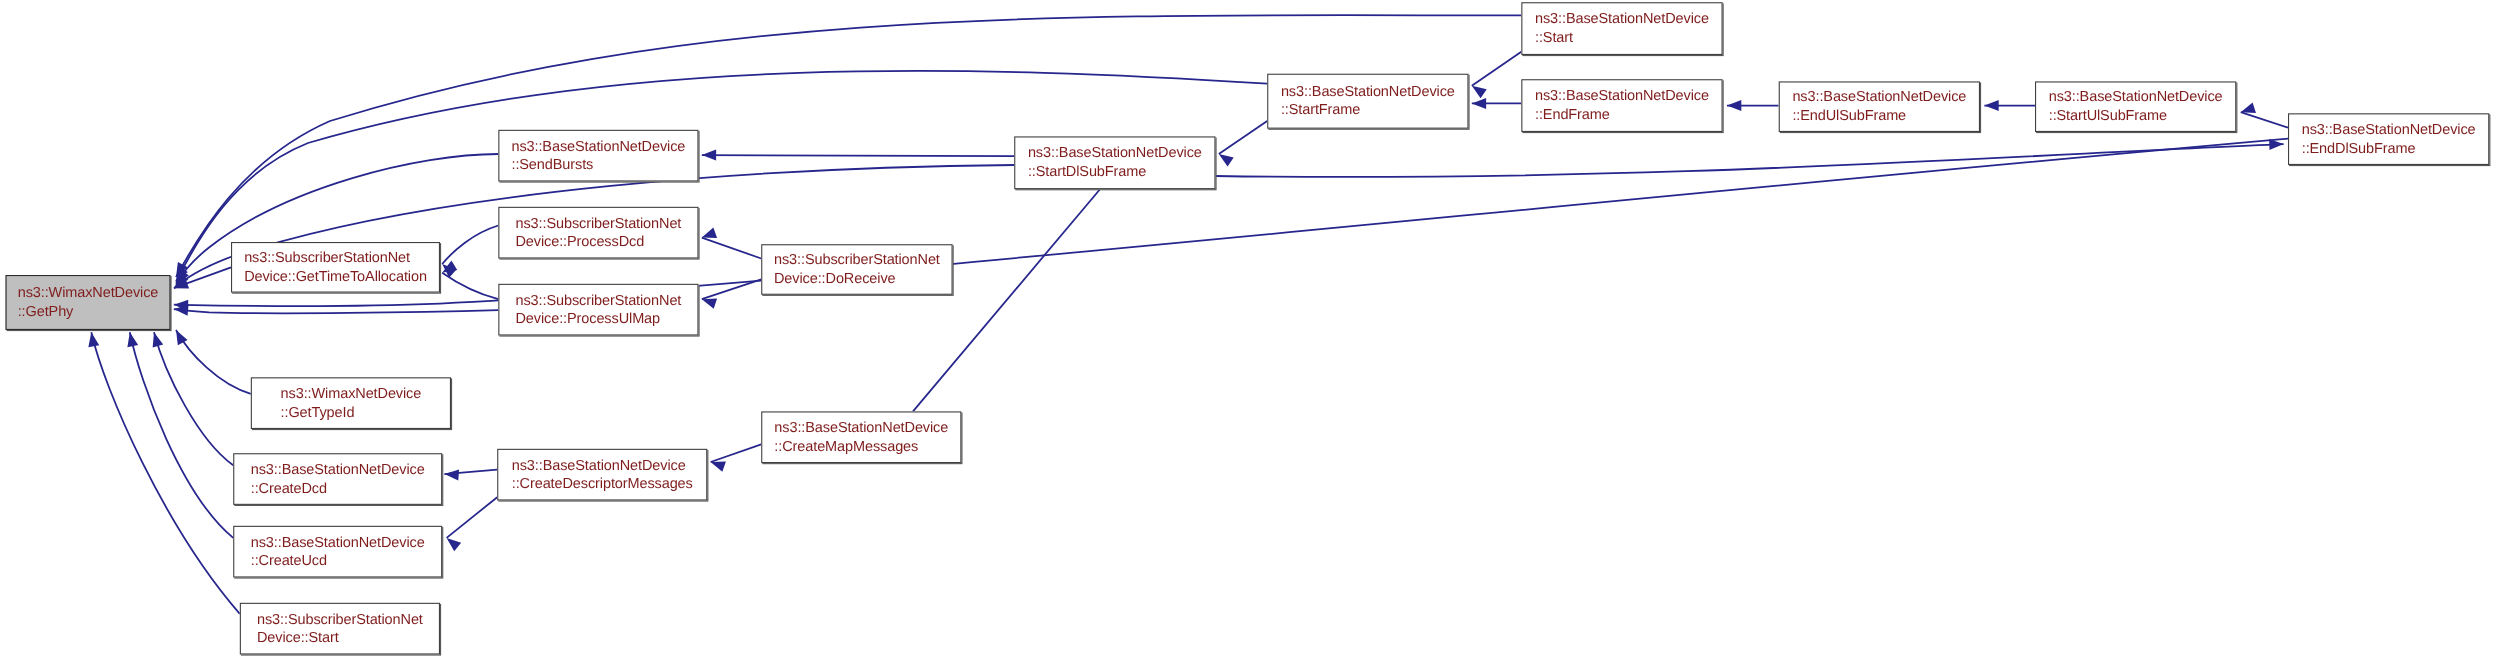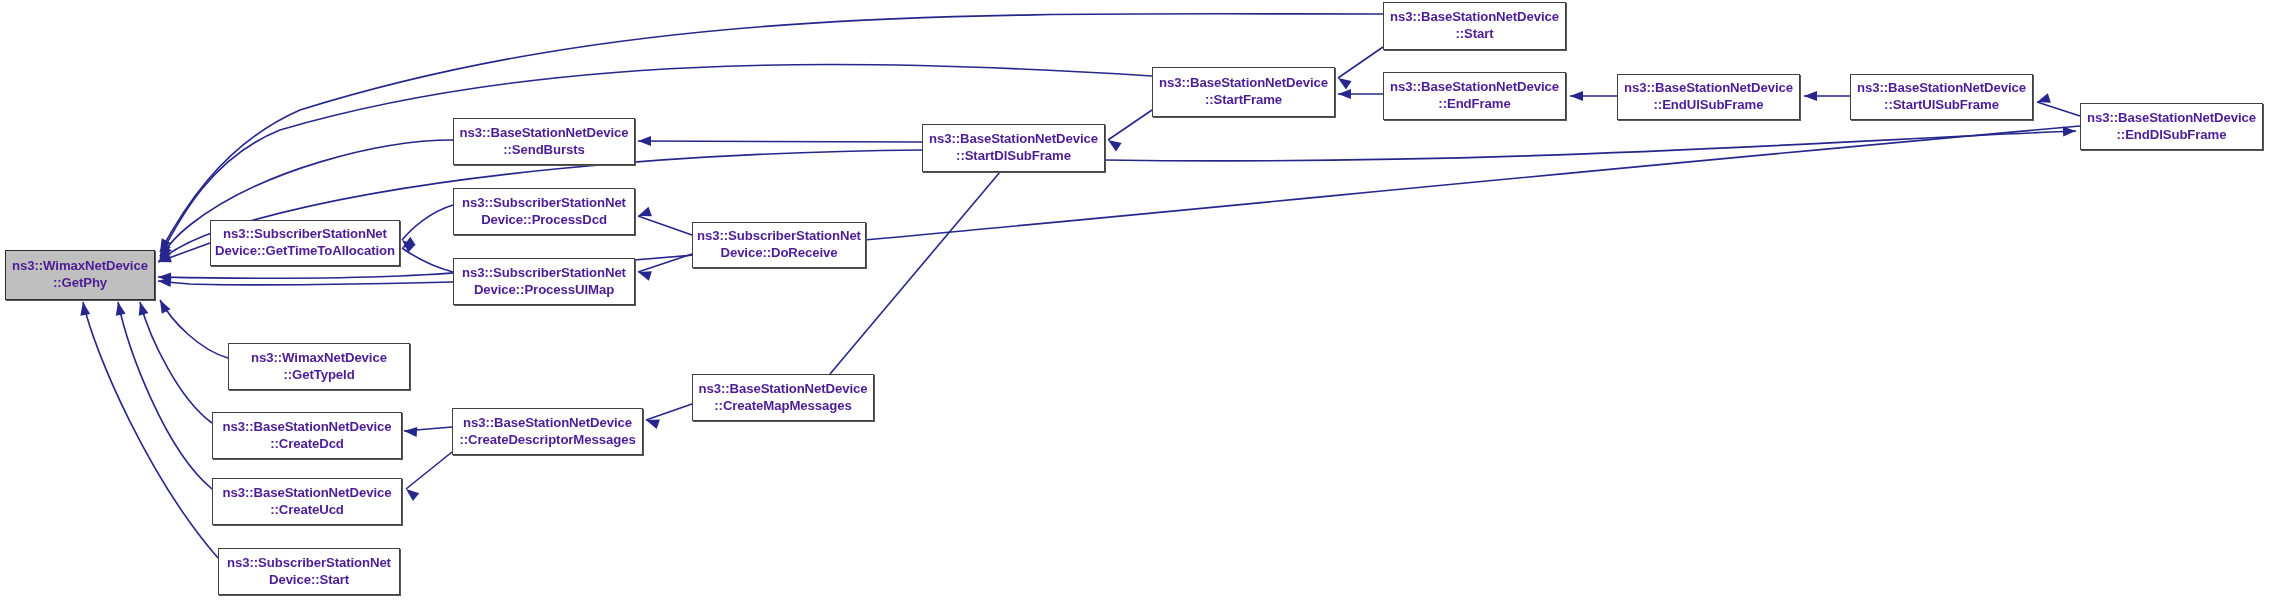--- a/index.html
+++ b/index.html
@@ -25,29 +25,27 @@
     pointer-events: none;
   }
   .gnode {
     position: absolute;
     box-sizing: border-box;
     border: 1px solid #404040;
     background: #ffffff;
     display: flex;
     align-items: center;
     justify-content: center;
-    text-align: center;
     font-size: 13.2px;
     line-height: 1.28;
-    color: #4c1d95;
+    color: #7f1d1d;
     letter-spacing: -0.1px;
     padding: 0 3px;
     box-shadow: 1px 1px 0 0 #585858;
     z-index: 5;
-    font-weight: bold;
   }
   .gnode.root {
     background: #bfbfbf;
     border: 1px solid #2b2b2b;
   }
   .gnode .lbl {
     display: block;
     white-space: pre-line;
   }
 </style>

